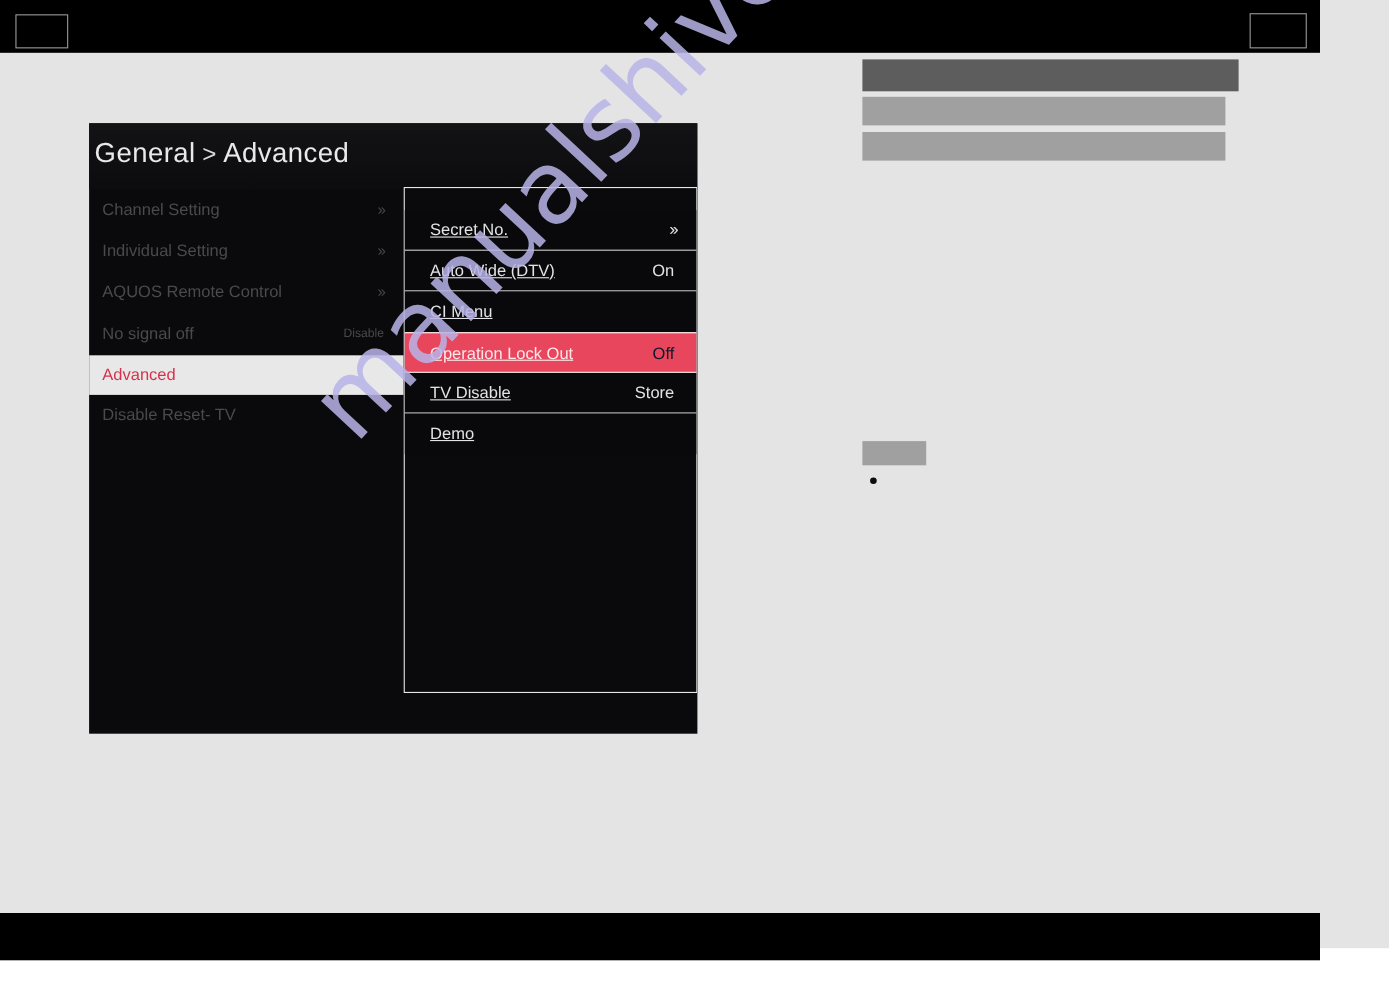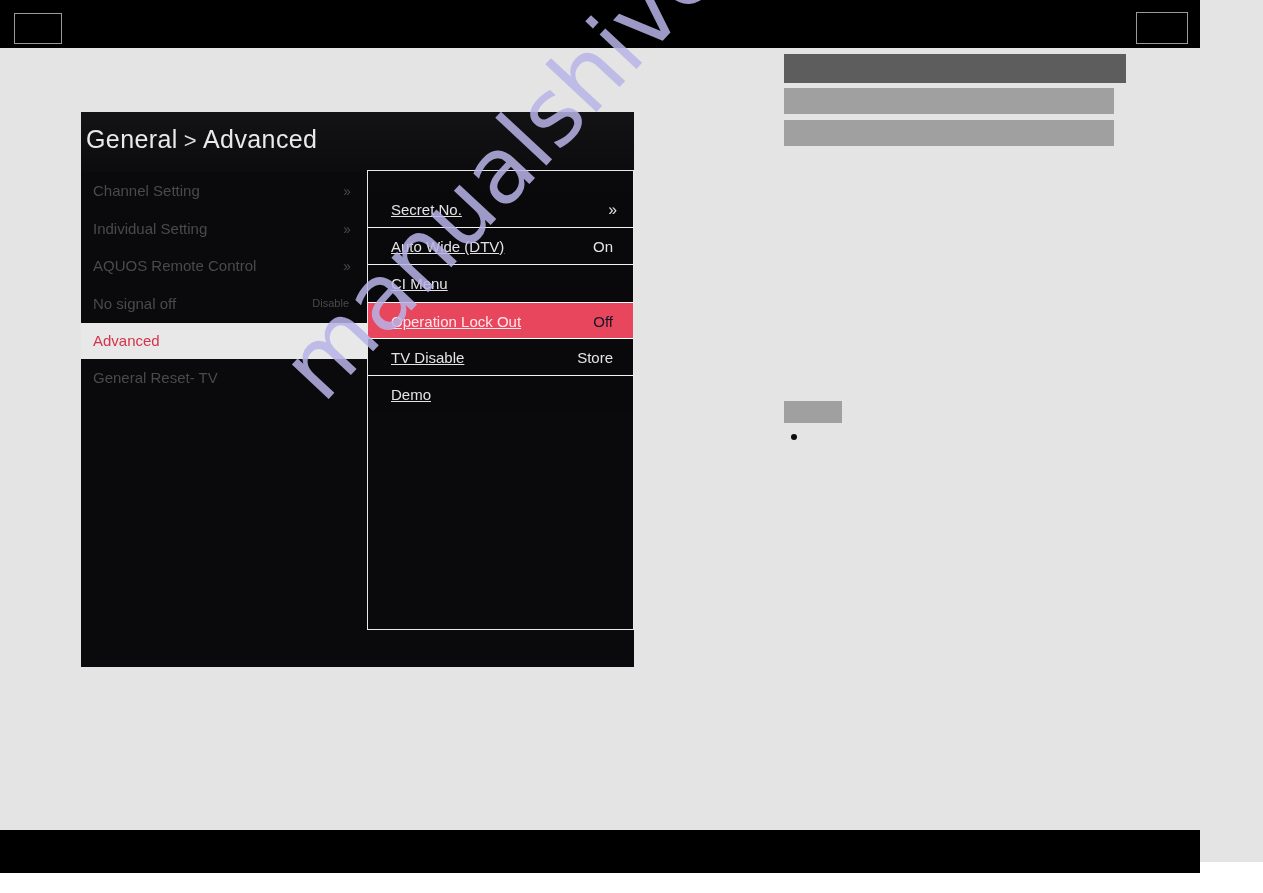--- a/index.html
+++ b/index.html
@@ -277,21 +277,21 @@
       <div class="menu-row spacer-after">
         <span>No signal off</span>
         <span class="val">Disable</span>
       </div>
 
       <div class="menu-row selected">
         <span>Advanced</span>
       </div>
 
       <div class="menu-row">
-        <span>General Reset- TV</span>
+        <span>Disable Reset- TV</span>
       </div>
     </div>
 
     <div class="submenu">
 
       <div class="sub-row first">
         <span>Secret No.</span>
         <span class="sarrow">››</span>
       </div>
 

